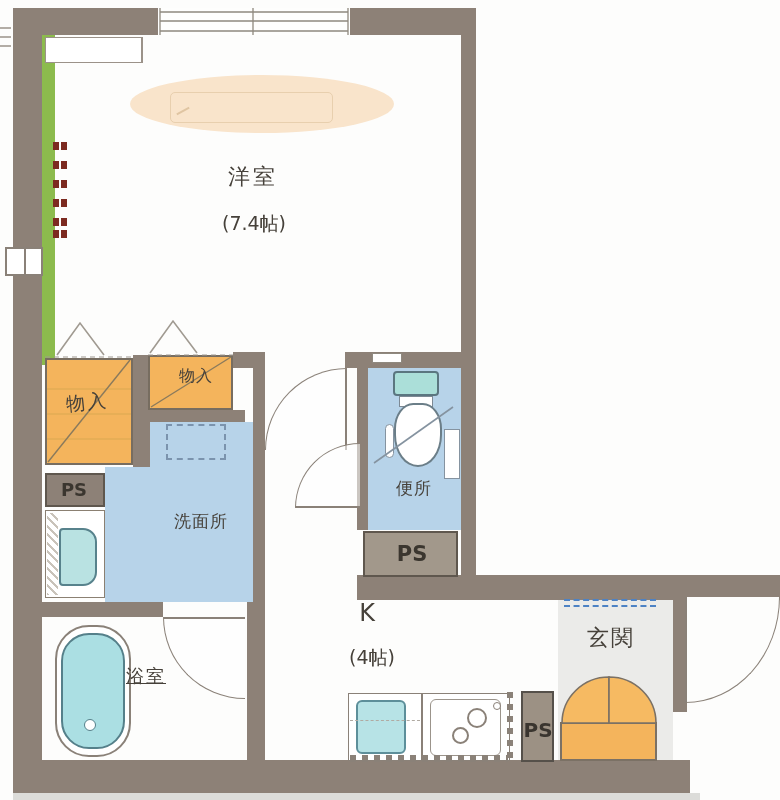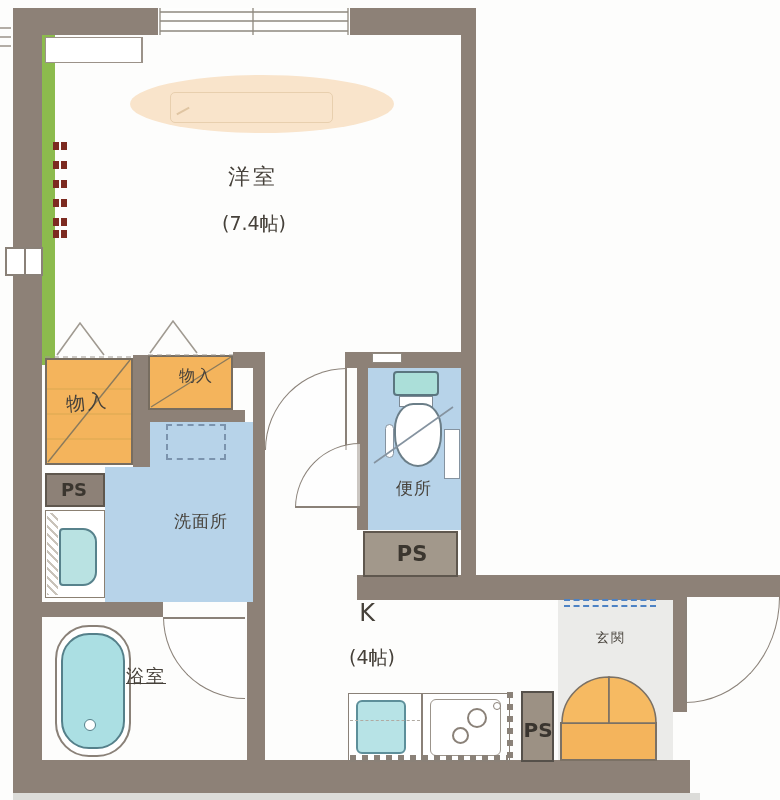--- a/index.html
+++ b/index.html
@@ -151,15 +151,15 @@
   <div class="lbl" style="left:87px;top:402px;font-size:19px;letter-spacing:2px;transform:translate(-50%,-50%) rotate(-6deg);">物入</div>
   <div class="lbl" style="left:196px;top:376px;font-size:16px;letter-spacing:1px;">物入</div>
   <div class="lbl" style="left:74px;top:490px;font-size:18px;color:#3b362f;font-weight:600;">PS</div>
   <div class="lbl" style="left:177px;top:521px;font-size:17px;letter-spacing:1px;margin-left:24px;">洗面所</div>
   <div class="lbl" style="left:414px;top:488px;font-size:17px;letter-spacing:1px;text-align:center;">便所</div>
   <div class="lbl" style="left:412px;top:554px;font-size:21px;color:#3b362f;font-weight:600;">PS</div>
   <div class="lbl" style="left:146px;top:676px;font-size:18px;letter-spacing:2px;text-decoration:underline;">浴室</div>
   <div class="lbl" style="left:367px;top:613px;font-size:24px;">K</div>
   <div class="lbl" style="left:372px;top:657px;font-size:19px;">(4帖)</div>
   <div class="lbl" style="left:538px;top:730px;font-size:20px;color:#3a352f;font-weight:600;">PS</div>
-  <div class="lbl" style="left:611px;top:638px;font-size:13px;letter-spacing:2px;font-family:Liberation Mono, monospace;">玄関</div>
+  <div class="lbl" style="left:611px;top:638px;font-size:22px;letter-spacing:2px;">玄関</div>
 
 </div>
 
 </body></html>

